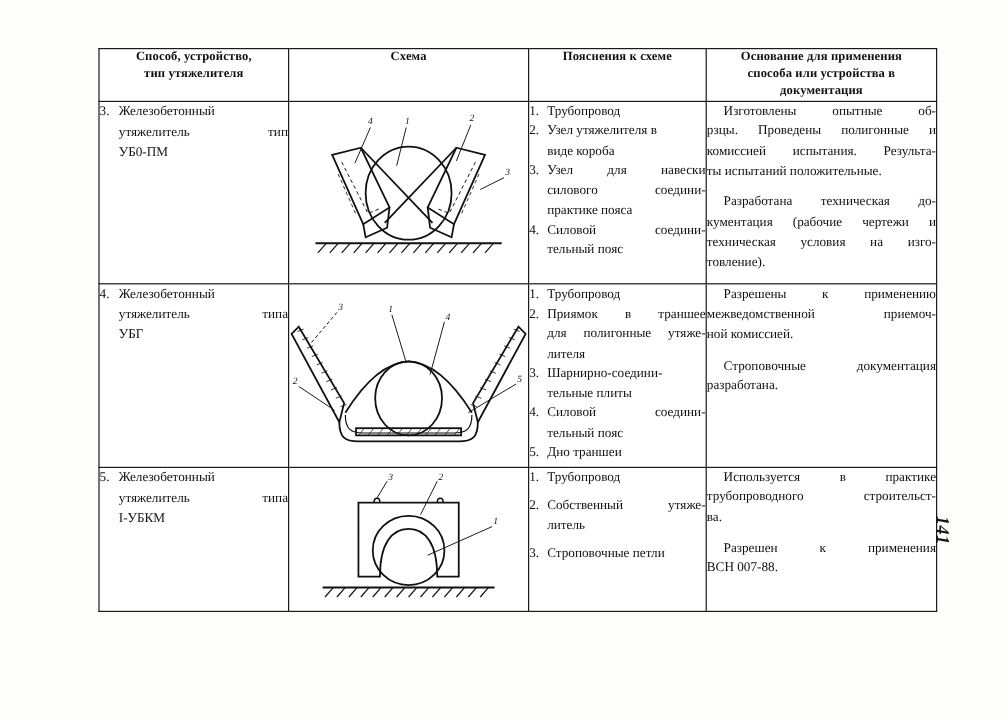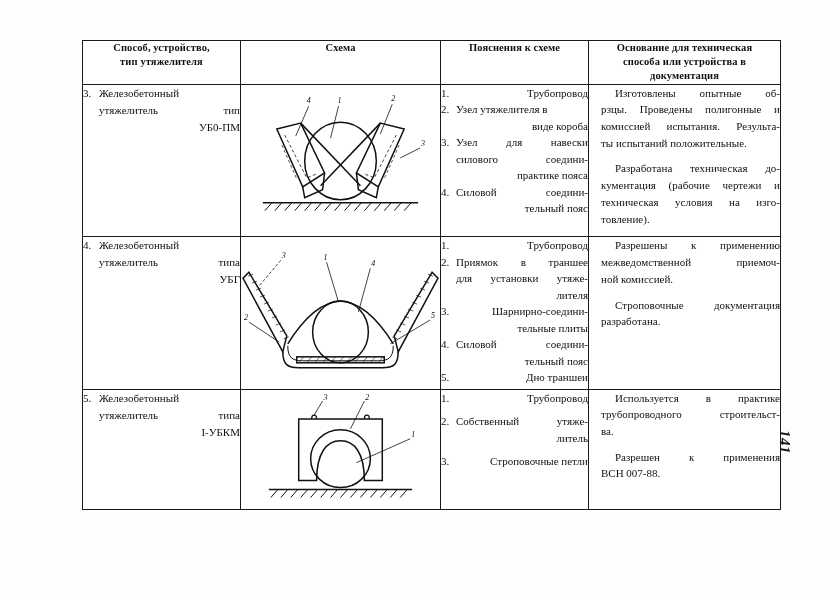--- a/index.html
+++ b/index.html
@@ -65,49 +65,48 @@
   }
   .method-text {
     flex: 1 1 auto;
     text-align: justify;
     text-align-last: left;
   }
   .method-cont {
     padding-left: 16px;
     font-size: 11px;
     line-height: 1.55;
-    text-align: right;
   }
   .method-cont.spread {
     display: flex;
     justify-content: space-between;
   }
 
   
   .notes-cell { padding: 6px 5px 6px 5px; }
   .note-item {
     display: flex;
     font-size: 11px;
     line-height: 1.5;
     margin-bottom: 0px;
   }
   .note-item.gap { margin-bottom: 7px; }
   .note-num { flex: 0 0 15px; }
   .note-body { flex: 1 1 auto; }
-  .note-body .ln { display: block; text-align: right; }
+  .note-body .ln { display: block; }
   .note-body .ln.spread {
     display: flex;
     justify-content: space-between;
   }
 
   
   .basis-cell { padding: 7px 6px 6px 7px; }
   .basis-para { margin-bottom: 9px; font-size: 11px; line-height: 1.52; }
   .basis-para:last-child { margin-bottom: 0; }
-  .basis-line { display: block; margin-left: 12px; }
+  .basis-line { display: block; }
 
   
   .diagram-cell { padding: 0; }
   .diagram-wrap {
     width: 100%;
     height: 100%;
     display: block;
   }
   svg.fig { display: block; width: 100%; height: 100%; }
   svg.fig text {
@@ -150,21 +149,21 @@
           <div>Способ, устройство,</div>
           <div>тип утяжелителя</div>
         </th>
         <th class="th-cell col-b">
           <div>Схема</div>
         </th>
         <th class="th-cell col-c">
           <div>Пояснения к схеме</div>
         </th>
         <th class="th-cell col-d">
-          <div>Основание для техническая</div>
+          <div>Основание для применения</div>
           <div>способа или устройства в</div>
           <div>документация</div>
         </th>
       </tr>
     </thead>
     <tbody>
 
       <tr style="height:150px">
         <td class="method-cell">
           <div class="method-line">
@@ -372,21 +371,21 @@
           <div class="note-item">
             <span class="note-num">1.</span>
             <span class="note-body">
                 <span class="ln">Трубопровод</span>
               </span>
           </div>
           <div class="note-item">
             <span class="note-num">2.</span>
             <span class="note-body">
               <span class="ln" style="display:block;text-align:justify;text-align-last:justify">Приямок в траншее</span>
-              <span class="ln" style="display:block;text-align:justify;text-align-last:justify">для установки утяже-</span>
+              <span class="ln" style="display:block;text-align:justify;text-align-last:justify">для полигонные утяже-</span>
               <span class="ln">лителя</span>
             </span>
           </div>
           <div class="note-item">
             <span class="note-num">3.</span>
             <span class="note-body">
               <span class="ln">Шарнирно-соедини-</span>
               <span class="ln">тельные плиты</span>
             </span>
           </div>

